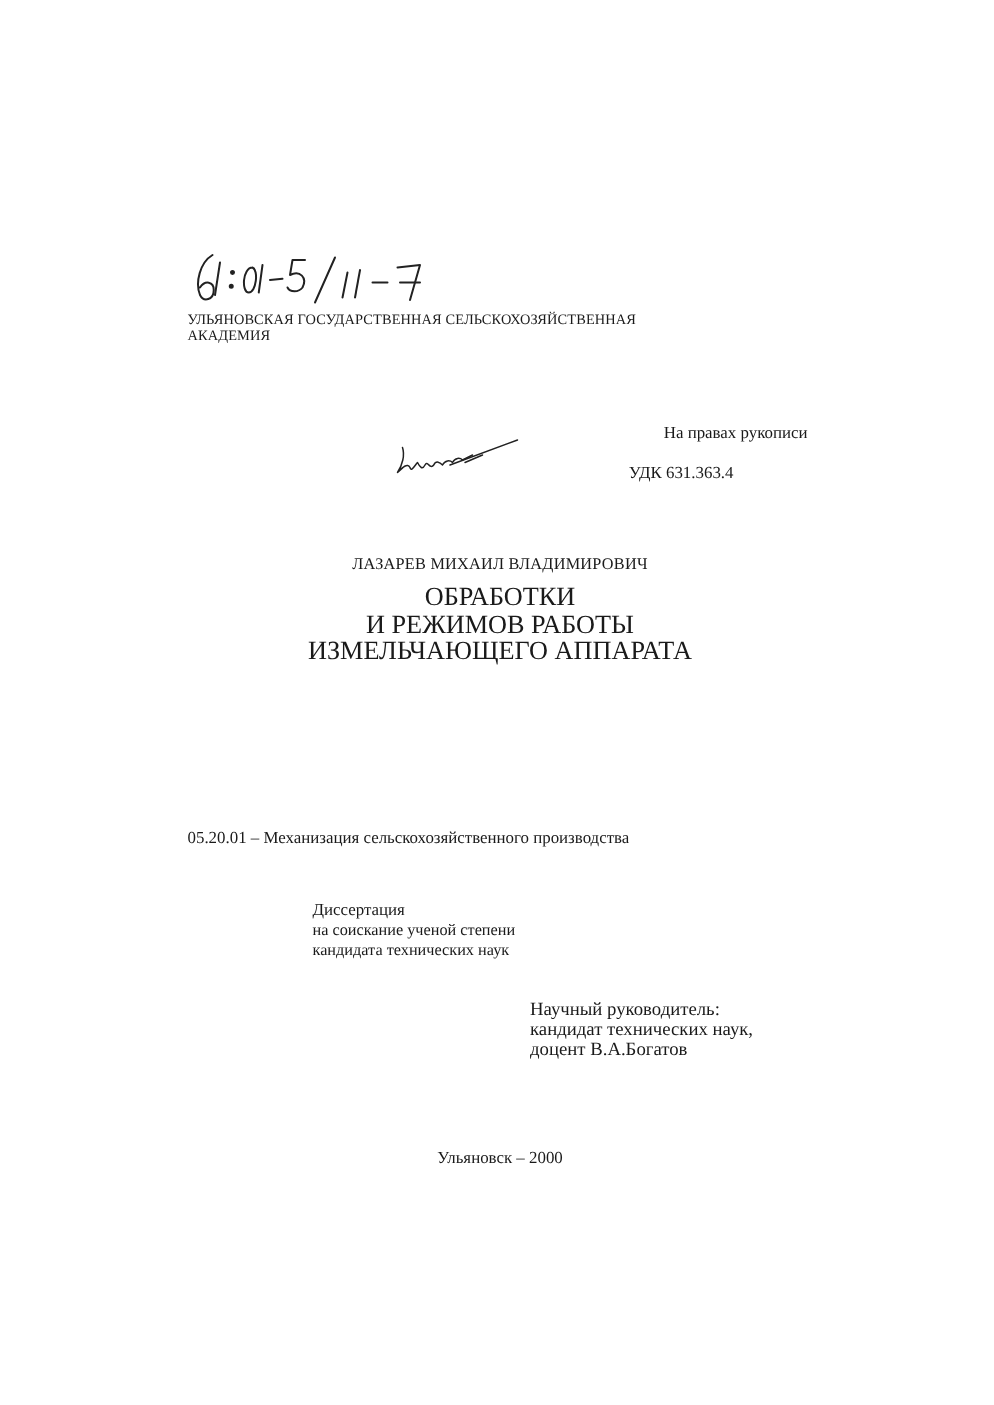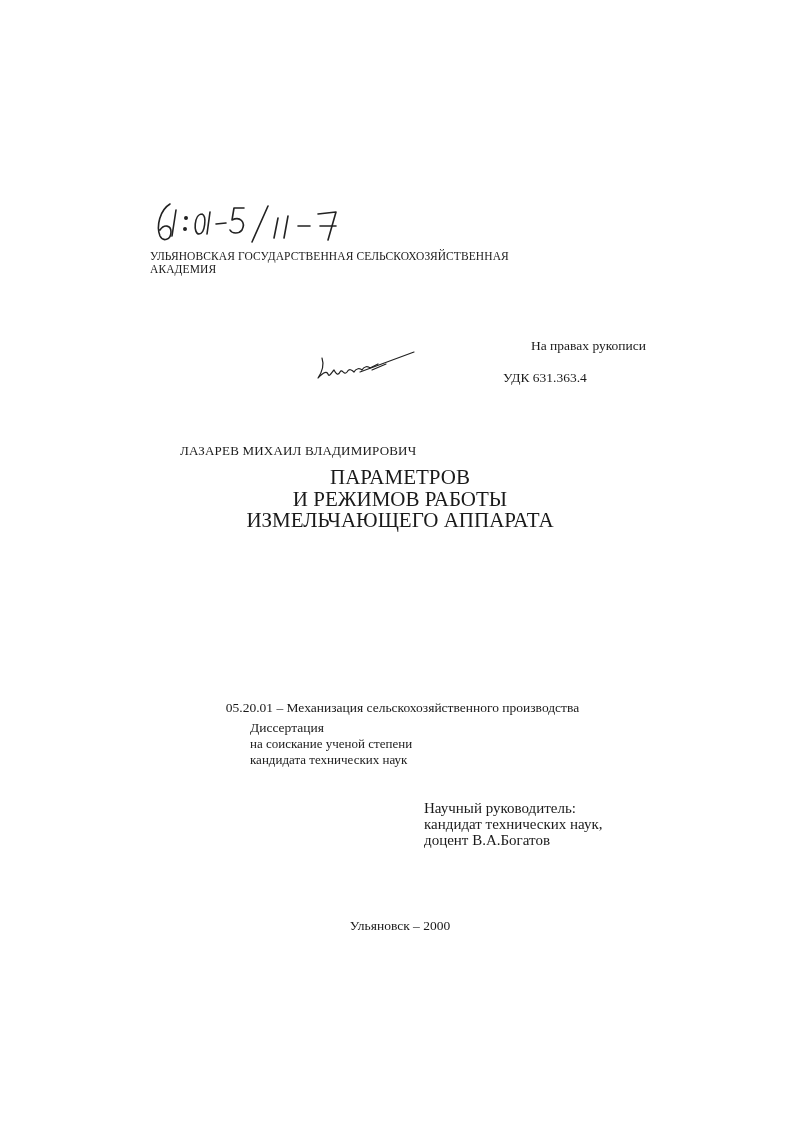--- a/index.html
+++ b/index.html
@@ -44,36 +44,36 @@
     .signature {
       left: 314px;
       top: 348px;
       width: 110px;
       height: 38px;
     }
     .author {
       left: 180px;
       top: 443px;
       width: 440px;
+      text-align: center;
       font-size: 13px;
       letter-spacing: 0.2px;
     }
     .title {
       left: 150px;
       top: 467px;
       width: 500px;
       text-align: center;
       font-size: 21px;
       line-height: 21.5px;
     }
     .specialty {
       left: 150px;
-      top: 700px;
+      top: 662px;
       width: 505px;
-      text-align: center;
       font-size: 13.5px;
     }
     .degree {
       left: 250px;
       top: 720px;
       width: 300px;
       text-align: left;
       font-size: 13px;
       line-height: 16px;
     }
@@ -142,21 +142,21 @@
       <path d="M8 10 C10 16 8 24 4 30 C8 26 12 22 14 26 C15 30 18 24 20 22 C22 26 24 28 26 24 C28 20 30 28 33 24 C35 20 38 22 40 24 C42 20 46 20 48 22 C50 18 54 18 56 20 L64 16"></path>
       <path d="M46 24 L100 4"></path>
       <path d="M58 22 L72 16"></path>
     </g>
   </svg>
 </div>
 
 <div class="abs author">ЛАЗАРЕВ МИХАИЛ ВЛАДИМИРОВИЧ</div>
 
 <div class="abs title">
-  <div>ПАРАМЕТРОВ</div>
+  <div>ОБРАБОТКИ</div>
   <div>И РЕЖИМОВ РАБОТЫ</div>
   <div>ИЗМЕЛЬЧАЮЩЕГО АППАРАТА</div>
 </div>
 
 <div class="abs specialty">05.20.01 – Механизация сельскохозяйственного производства</div>
 
 <div class="abs degree">
   <div class="line1">Диссертация</div>
   <div>на соискание ученой степени</div>
   <div>кандидата технических наук</div>

